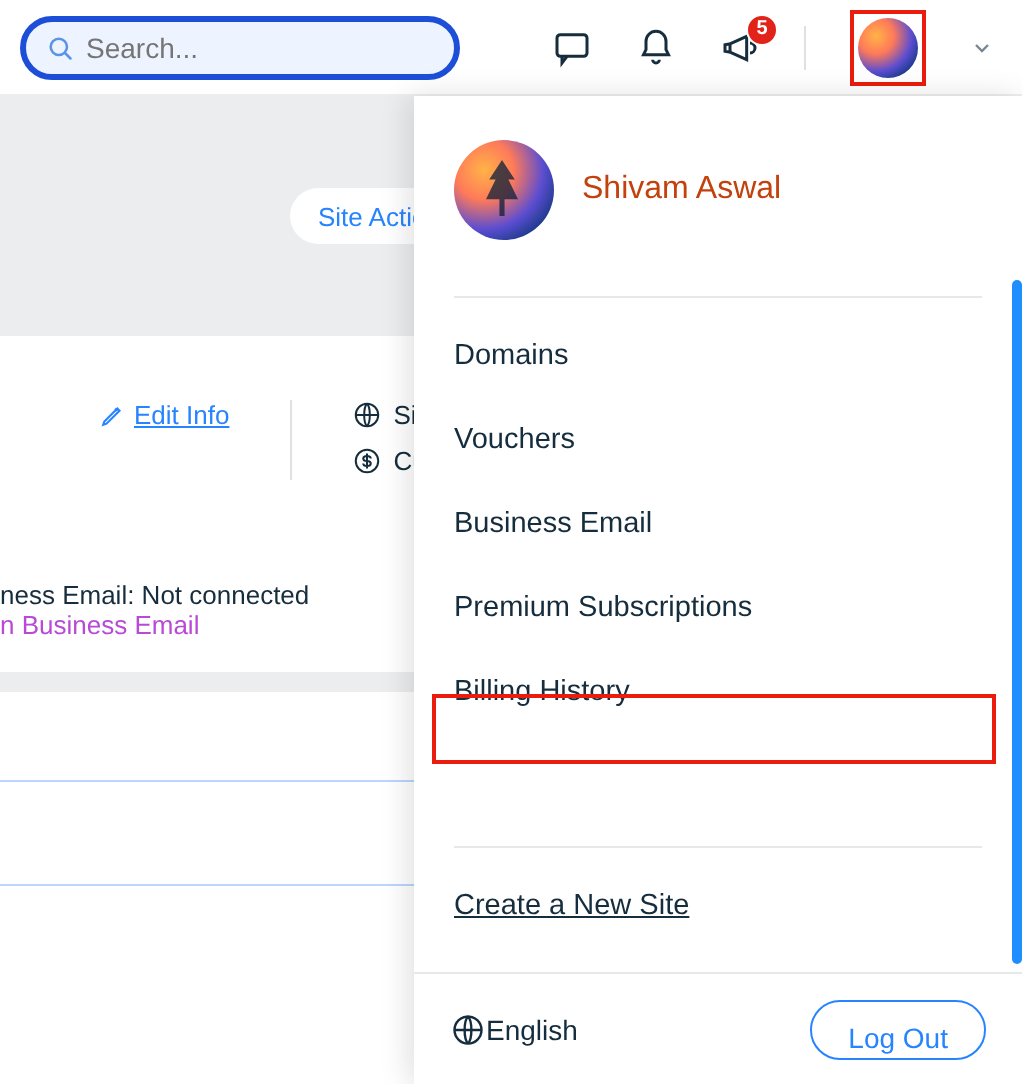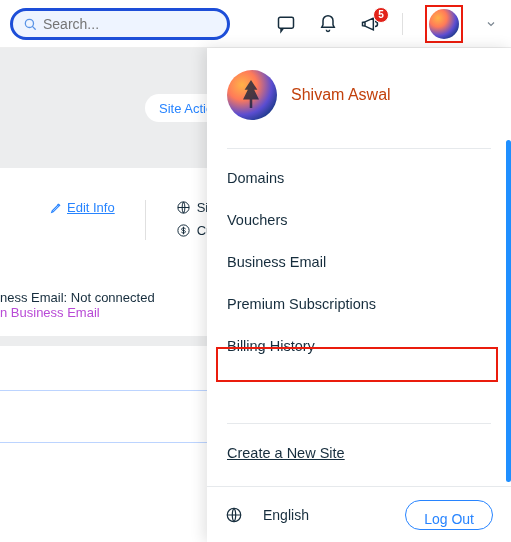--- a/index.html
+++ b/index.html
@@ -251,21 +251,21 @@
     height: 56px;
     border-top: 1px solid #e6e9ec;
     display: flex;
     align-items: center;
     padding: 0 18px;
     background: #fff;
   }
   .lang-btn {
     display: flex;
     align-items: center;
-    gap: 20px;
+    gap: 0;
     font-size: 14px;
     color: #162d3d;
     cursor: pointer;
   }
   .logout-btn {
     margin-left: auto;
     border: 1px solid #2784ff;
     color: #2784ff;
     background: #fff;
     border-radius: 16px;

